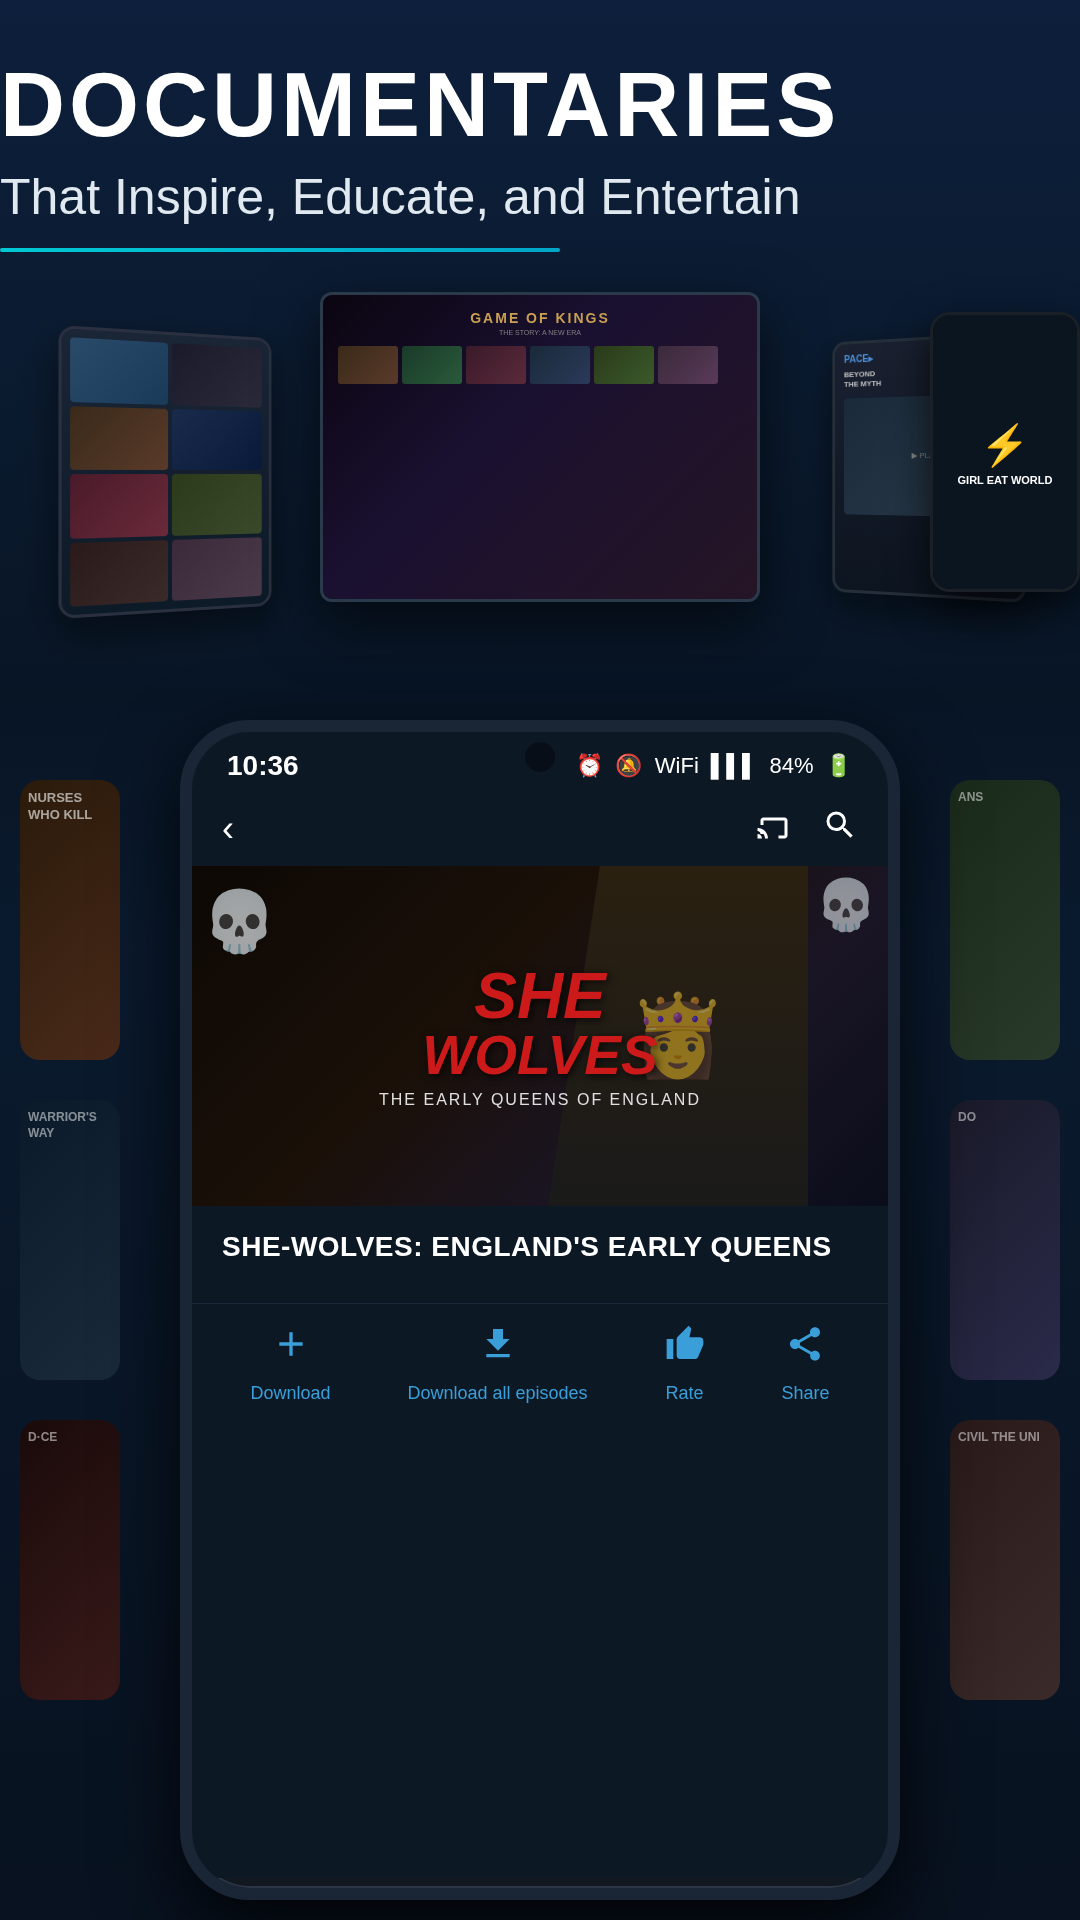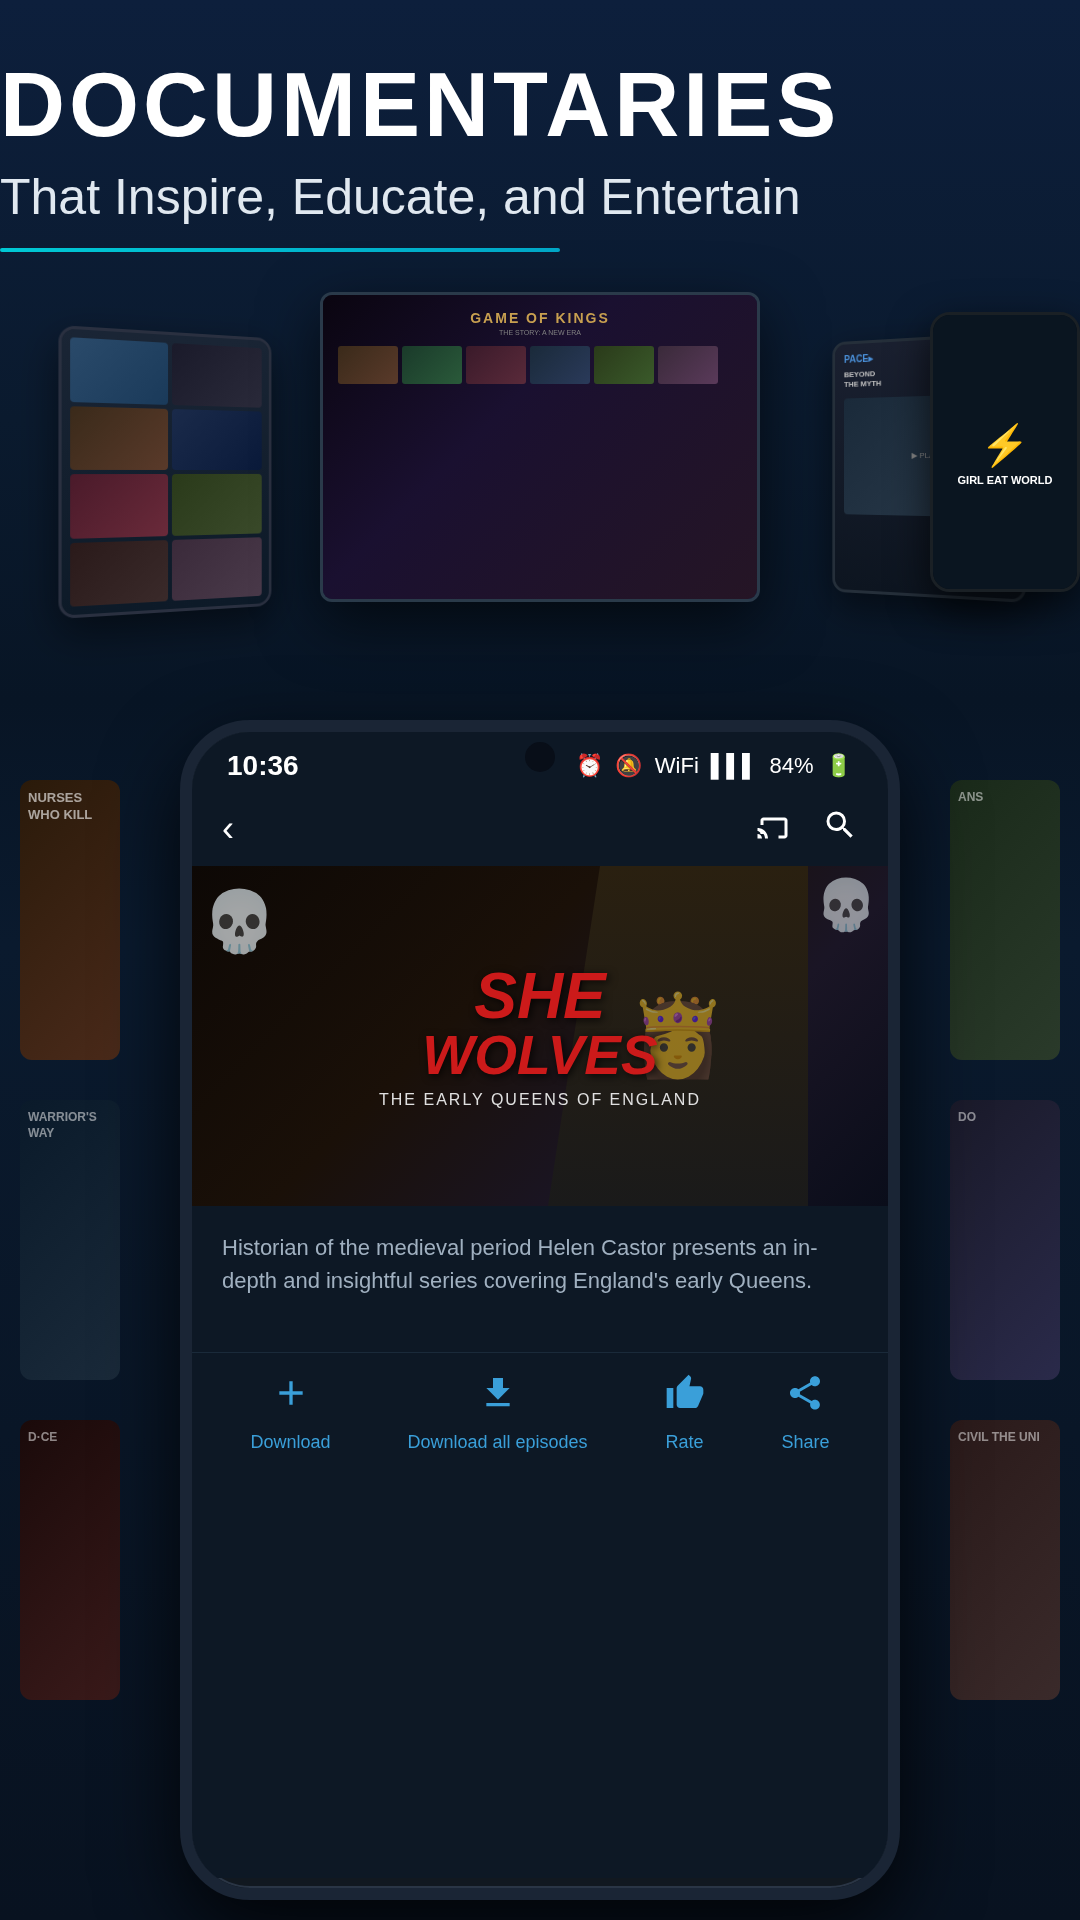--- a/index.html
+++ b/index.html
@@ -249,21 +249,21 @@
       position: absolute;
       width: 100%;
       height: 100%;
       top: 0;
       left: 0;
       overflow: hidden;
     }
 
     .bg-card {
       position: absolute;
-      border-radius: 12px;
+      border-radius: 20px;
       overflow: hidden;
     }
 
     .bg-card-1 {
       width: 100px;
       height: 280px;
       background: linear-gradient(135deg, #2a1a0a, #4a2a1a);
       left: 20px;
       top: 80px;
     }
@@ -734,21 +734,21 @@
           <div class="wolves-text">WOLVES</div>
           <div class="subtitle-text">THE EARLY QUEENS OF ENGLAND</div>
         </div>
 
         <div class="hero-portrait">
           <div class="portrait-face">👸</div>
         </div>
       </div>
 
       <div class="content-area">
-        <p class="show-description">Historian of the medieval period Helen Castor presents an in-depth and insightful series covering England's early Queens.</p>
+        <h2 class="show-title">SHE-WOLVES: ENGLAND'S EARLY QUEENS</h2>
       </div>
 
       <div class="action-buttons">
 
         <div class="action-btn">
           <span class="action-icon">
             <svg width="40" height="40" viewBox="0 0 24 24" fill="#3a9fd9">
               <path d="M19 13h-6v6h-2v-6H5v-2h6V5h2v6h6v2z"></path>
             </svg>
           </span>

